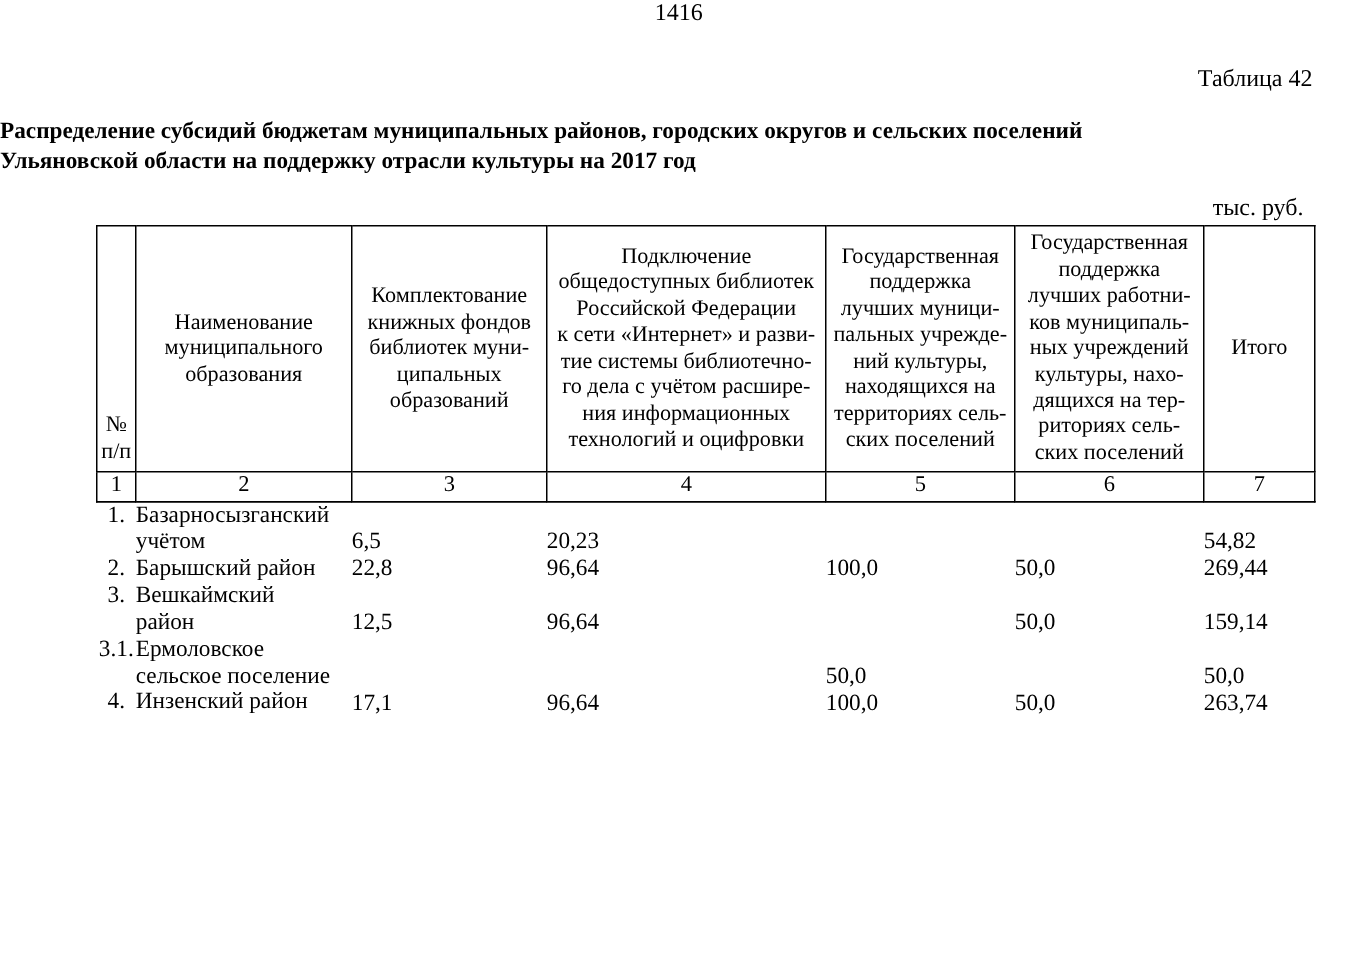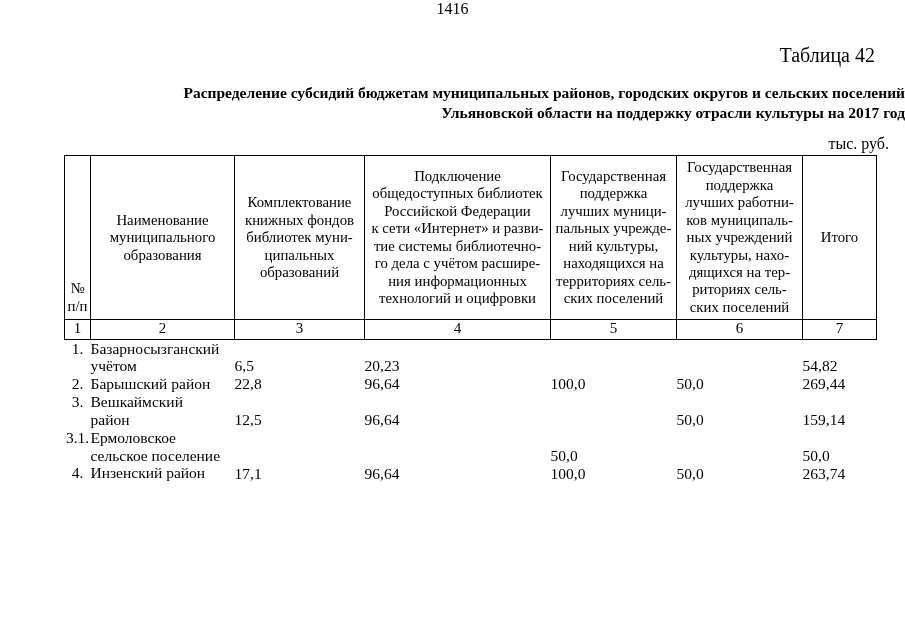--- a/index.html
+++ b/index.html
@@ -9,29 +9,29 @@
     position:relative; overflow:hidden;
     font-family:"Liberation Serif", "DejaVu Serif", serif;
     color:#000;
   }
   .page-number {
     text-align:center;
     font-size:16px;
   }
   .table-label {
     margin-top:26px; margin-right:30px;
-    text-align:right; font-size:20px;
+    text-align:right; font-size:16px;
   }
   .doc-title {
-    margin-top:16px; text-align:right;
+    margin-top:16px; text-align:left;
     font-weight:bold; font-size:15.5px; line-height:1.3;
     white-space:pre-line;
   }
   .units {
-    margin-top:12px; margin-right:16px; margin-bottom:2px;
+    margin-top:12px; margin-right:36px; margin-bottom:2px;
     text-align:right; font-size:16px;
   }
   table.subsidies {
     border-collapse:collapse; table-layout:fixed;
     margin-left:64px; width:812px;
   }
   table.subsidies thead th {
     border:1px solid #000;
     font-weight:normal; font-size:14.8px; line-height:1.18;
     white-space:pre-line; text-align:center; vertical-align:middle;

